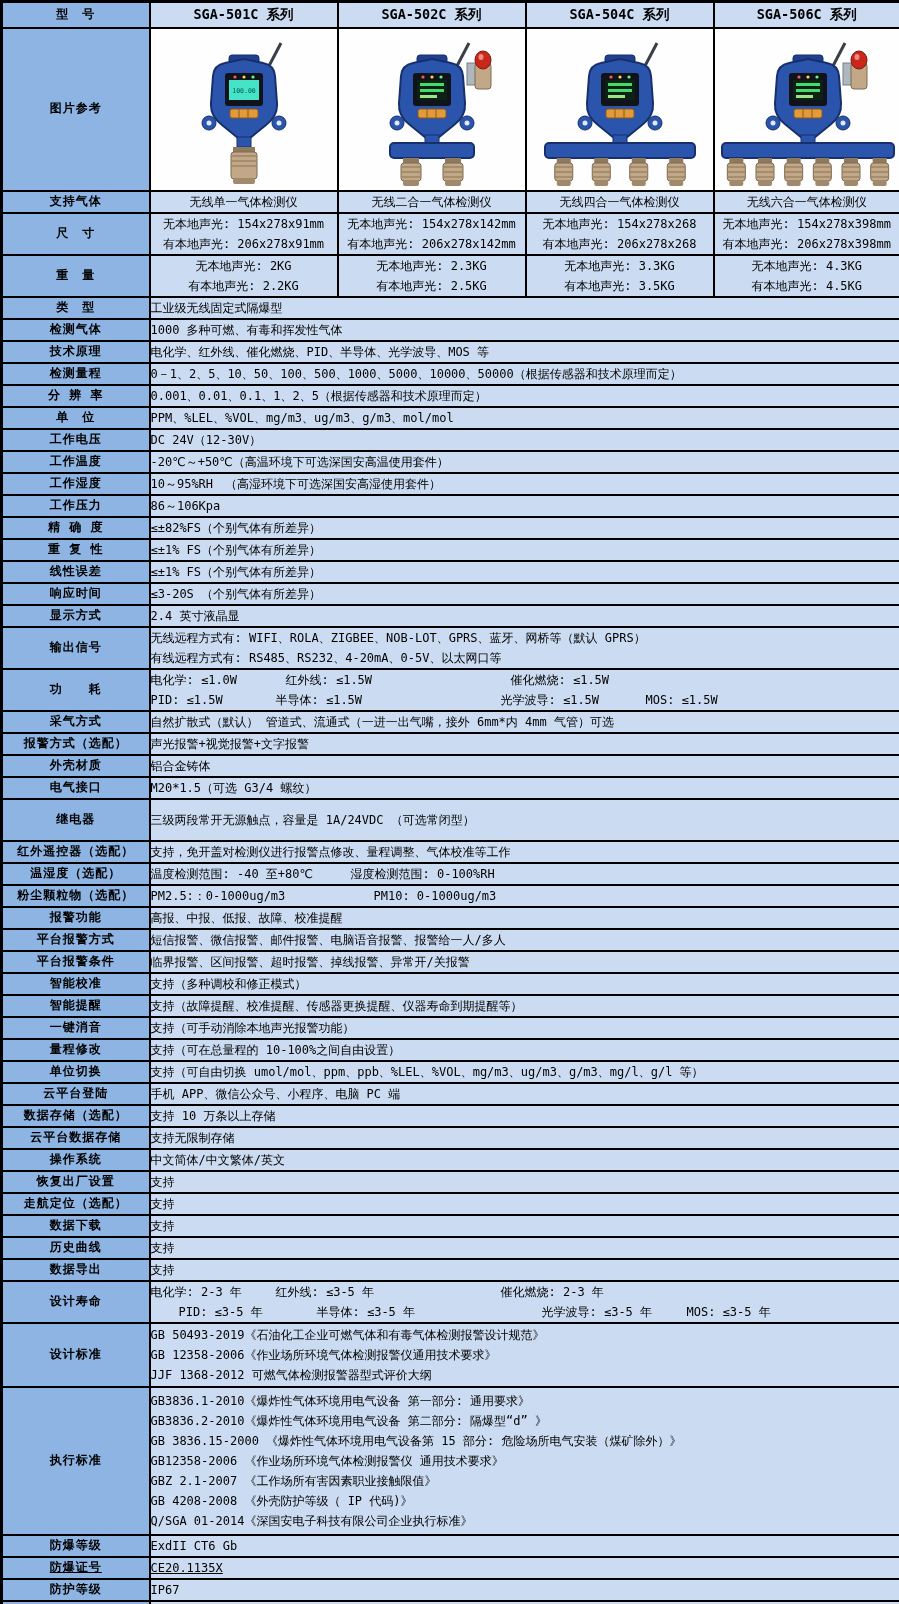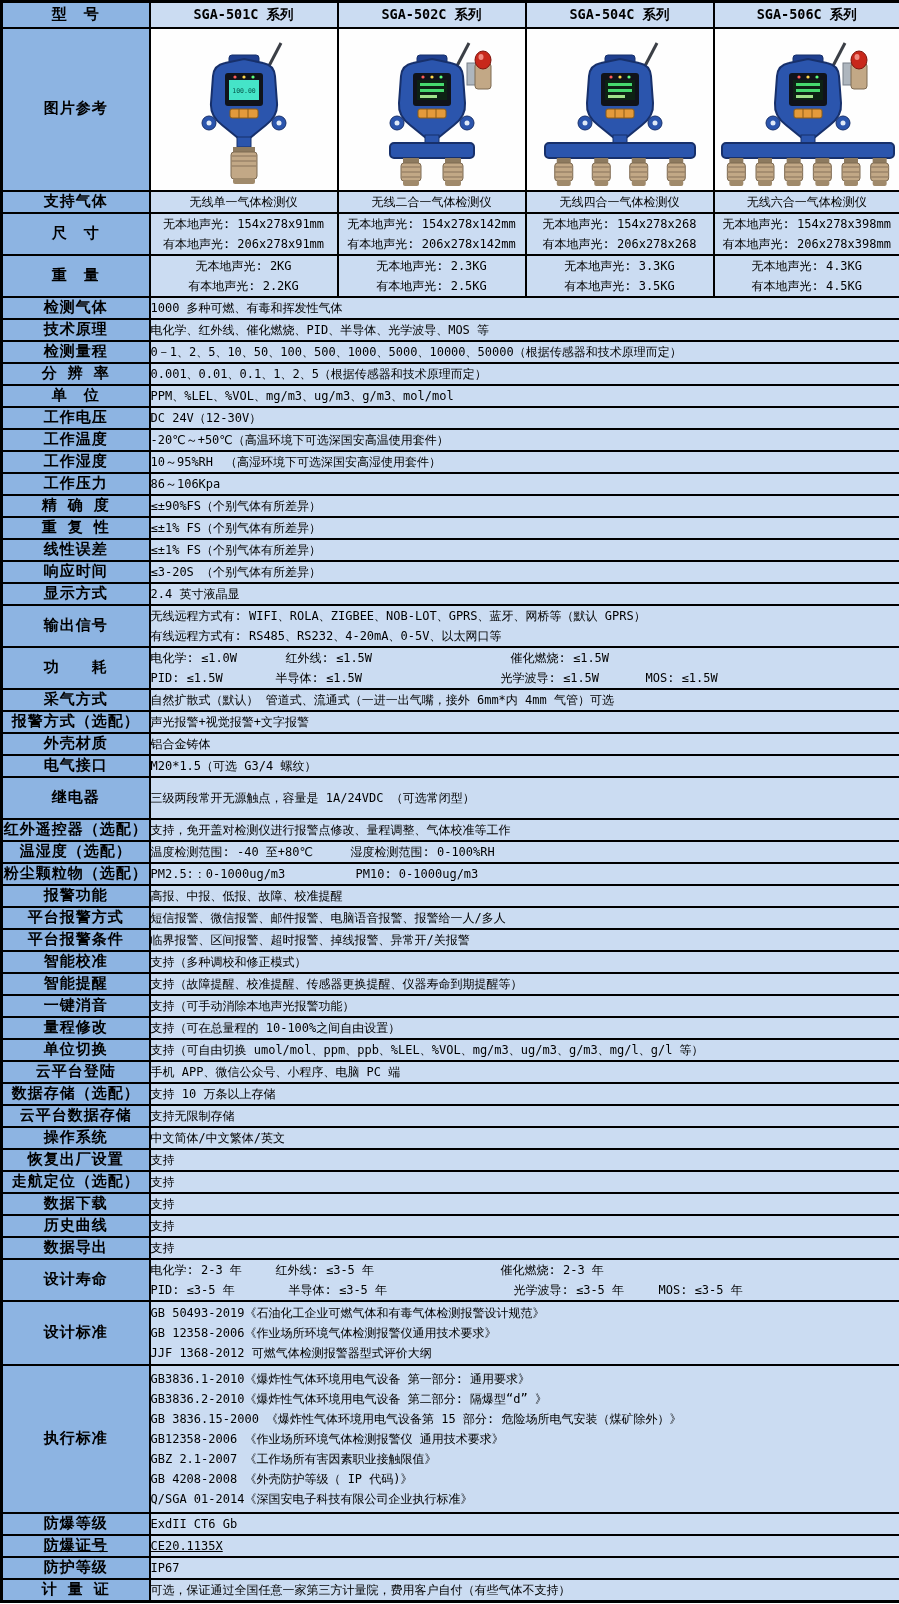--- a/index.html
+++ b/index.html
@@ -1,19 +1,19 @@
 <!DOCTYPE html>
 <html style="--label-bg: #8DB4E2; --value-bg: #CBDCF2; --image-bg: #FEFEFE; --border: #000000; --text: #000000;"><head>
 <meta charset="utf-8">
 <style>
   html,body{margin:0;padding:0;background:#fff;}
   .page{width:899px;font-family:"DejaVu Sans Mono","DejaVu Sans","Liberation Sans",sans-serif;color:var(--text,#000);}
   table.spec{border-collapse:collapse;table-layout:fixed;width:899px;border:3px solid var(--border,#000);}
   table.spec td{border:2px solid var(--border,#000);padding:0;overflow:hidden;vertical-align:middle;}
-  td.lbl{background:var(--label-bg,#8DB4E2);font-weight:bold;text-align:center;font-size:15px;letter-spacing:1px;line-height:1.15;padding:0 2px;}
+  td.lbl{background:var(--label-bg,#8DB4E2);font-weight:bold;text-align:center;font-size:12px;letter-spacing:1px;line-height:1.15;padding:0 2px;}
   td.mhead{background:var(--value-bg,#CBDCF2);font-weight:bold;text-align:center;font-size:13.5px;}
   td.val{background:var(--value-bg,#CBDCF2);font-size:12px;padding:0 5px;}
   td.val .vwrap{display:flex;flex-direction:column;justify-content:space-around;height:100%;}
   .line{line-height:20px;white-space:nowrap;overflow:hidden;text-align:left;}
   .seg{display:inline-block;white-space:nowrap;vertical-align:top;}
   td.ccell{background:var(--value-bg,#CBDCF2);font-size:12px;text-align:center;}
   td.ccell .vwrap{display:flex;flex-direction:column;justify-content:center;height:100%;}
   td.ccell .line{text-align:center;}
   td.imgcell{background:var(--image-bg,#FEFEFE);text-align:center;vertical-align:middle;}
   td.imgcell svg{display:block;margin:2px auto 0 auto;}
@@ -294,20 +294,28 @@
               <div class="line">有本地声光: 3.5KG</div>
             </div>
           </td>
           <td class="ccell">
             <div class="vwrap">
               <div class="line">无本地声光: 4.3KG</div>
               <div class="line">有本地声光: 4.5KG</div>
             </div>
           </td>
         </tr>
+        <tr style="height: 22px;">
+          <td class="lbl">类　型</td>
+          <td class="val" colspan="4">
+            <div class="vwrap">
+              <div class="line">工业级无线固定式隔爆型</div>
+            </div>
+          </td>
+        </tr>
         <tr style="height: 21px;">
           <td class="lbl">检测气体</td>
           <td class="val" colspan="4">
             <div class="vwrap">
               <div class="line">1000 多种可燃、有毒和挥发性气体</div>
             </div>
           </td>
         </tr>
         <tr style="height: 21px;">
           <td class="lbl">技术原理</td>
@@ -370,21 +378,21 @@
           <td class="val" colspan="4">
             <div class="vwrap">
               <div class="line">86～106Kpa</div>
             </div>
           </td>
         </tr>
         <tr style="height: 21px;">
           <td class="lbl">精 确 度</td>
           <td class="val" colspan="4">
             <div class="vwrap">
-              <div class="line">≤±90%FS（个别气体有所差异）</div>
+              <div class="line">≤±82%FS（个别气体有所差异）</div>
             </div>
           </td>
         </tr>
         <tr style="height: 21px;">
           <td class="lbl">重 复 性</td>
           <td class="val" colspan="4">
             <div class="vwrap">
               <div class="line">≤±1% FS（个别气体有所差异）</div>
             </div>
           </td>
@@ -484,21 +492,21 @@
           <td class="val" colspan="4">
             <div class="vwrap">
               <div class="line"><span class="seg" style="width: 200px;">温度检测范围: -40 至+80℃</span><span class="seg">湿度检测范围: 0-100%RH</span></div>
             </div>
           </td>
         </tr>
         <tr style="height: 21px;">
           <td class="lbl">粉尘颗粒物（选配）</td>
           <td class="val" colspan="4">
             <div class="vwrap">
-              <div class="line"><span class="seg" style="width: 205px;">PM2.5:：0-1000ug/m3</span><span class="seg">PM10: 0-1000ug/m3</span></div>
+              <div class="line"><span class="seg" style="width: 223px;">PM2.5:：0-1000ug/m3</span><span class="seg">PM10: 0-1000ug/m3</span></div>
             </div>
           </td>
         </tr>
         <tr style="height: 21px;">
           <td class="lbl">报警功能</td>
           <td class="val" colspan="4">
             <div class="vwrap">
               <div class="line">高报、中报、低报、故障、校准提醒</div>
             </div>
           </td>
@@ -629,21 +637,21 @@
             <div class="vwrap">
               <div class="line">支持</div>
             </div>
           </td>
         </tr>
         <tr style="height: 42px;">
           <td class="lbl">设计寿命</td>
           <td class="val" colspan="4">
             <div class="vwrap">
               <div class="line"><span class="seg" style="width: 125px;">电化学: 2-3 年</span><span class="seg" style="width: 225px;">红外线: ≤3-5 年</span><span class="seg">催化燃烧: 2-3 年</span></div>
-              <div class="line"><span class="seg" style="width: 125px;">PID: ≤3-5 年</span><span class="seg" style="width: 225px; margin-left: 13px;">半导体: ≤3-5 年</span><span class="seg" style="width: 145px;">光学波导: ≤3-5 年</span><span class="seg">MOS: ≤3-5 年</span></div>
+              <div class="line"><span class="seg" style="width: 125px; padding-left: 28px;">PID: ≤3-5 年</span><span class="seg" style="width: 225px; margin-left: 13px;">半导体: ≤3-5 年</span><span class="seg" style="width: 145px;">光学波导: ≤3-5 年</span><span class="seg">MOS: ≤3-5 年</span></div>
             </div>
           </td>
         </tr>
         <tr style="height: 64px;">
           <td class="lbl">设计标准</td>
           <td class="val" colspan="4">
             <div class="vwrap">
               <div class="line">GB 50493-2019《石油化工企业可燃气体和有毒气体检测报警设计规范》</div>
               <div class="line">GB 12358-2006《作业场所环境气体检测报警仪通用技术要求》</div>
               <div class="line">JJF 1368-2012 可燃气体检测报警器型式评价大纲</div>

